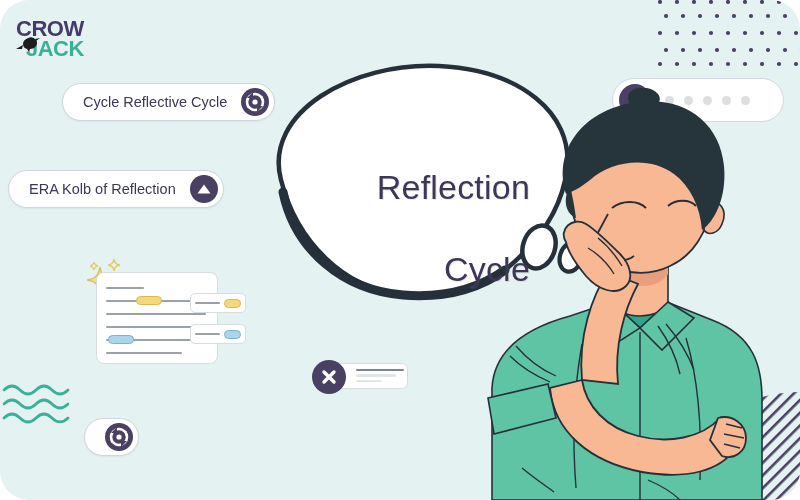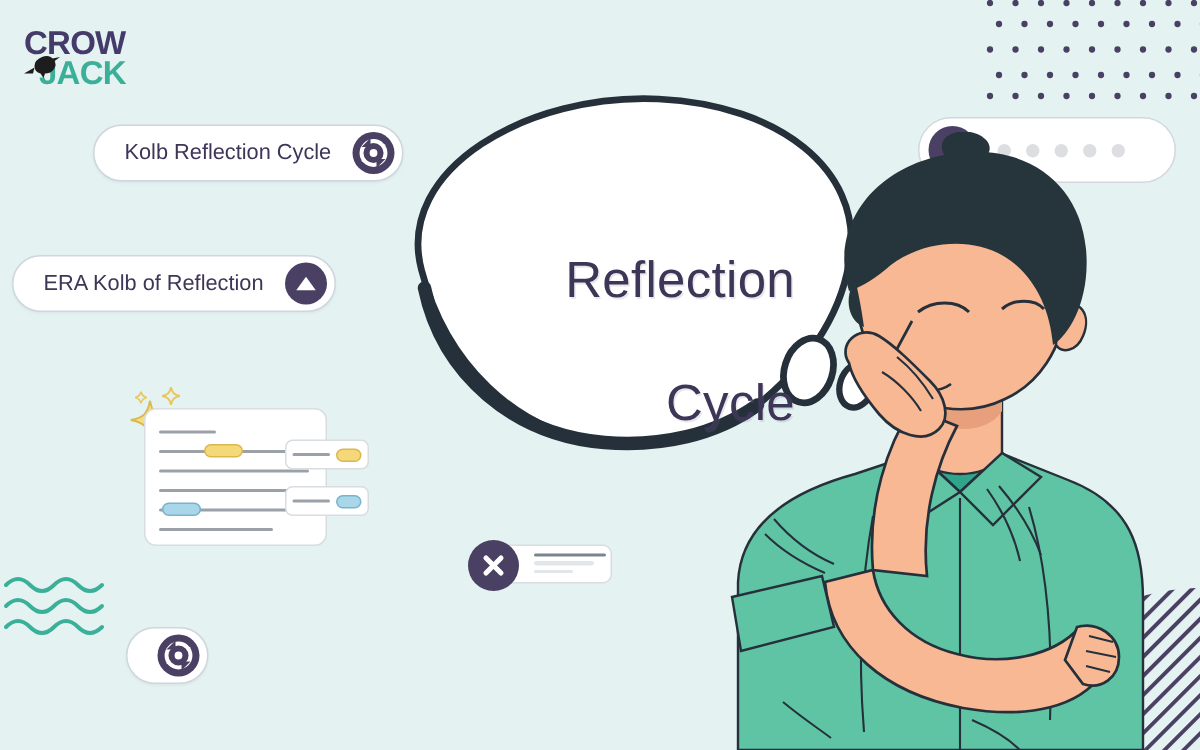--- a/index.html
+++ b/index.html
@@ -7,20 +7,21 @@
     padding: 0;
     background: #ffffff;
   }
   #stage {
     position: relative;
     width: 800px;
     height: 500px;
     overflow: hidden;
     background: #e4f2f1;
     font-family: "Liberation Sans", sans-serif;
+    border-radius: 29px;
   }
 
   
   .dot-grid {
     position: absolute;
     top: 0px;
     left: 652px;
     width: 150px;
     height: 68px;
   }
@@ -359,21 +360,21 @@
       <ellipse cx="328" cy="215" rx="11" ry="15" transform="rotate(18 328 215)" fill="#ffffff" stroke="#25303a" stroke-width="4.2"></ellipse>
     </svg>
   </div>
 
   <div class="thought-title">
     <div>Reflection</div>
     <div>Cycle</div>
   </div>
 
   <div class="pill" id="pill-kolb">
-    <span class="pill-label">Kolb Reflection Cycle</span>
+    <span class="pill-label">Cycle Reflective Cycle</span>
     <span class="pill-icon">
       <svg width="20" height="20" viewBox="0 0 20 20">
         <circle cx="10" cy="10" r="8" fill="none" stroke="#ffffff" stroke-width="2.6"></circle>
         <circle cx="10" cy="10" r="2.6" fill="#ffffff"></circle>
         <path d="M2 6 L8 6 L8 0 Z" fill="#4a4063"></path>
         <path d="M18 14 L12 14 L12 20 Z" fill="#4a4063"></path>
         <path d="M14.5 3.5 l3.5 1 l-1 3.5 z" fill="#ffffff"></path>
         <path d="M5.5 16.5 l-3.5 -1 l1 -3.5 z" fill="#ffffff"></path>
       </svg>
     </span>

